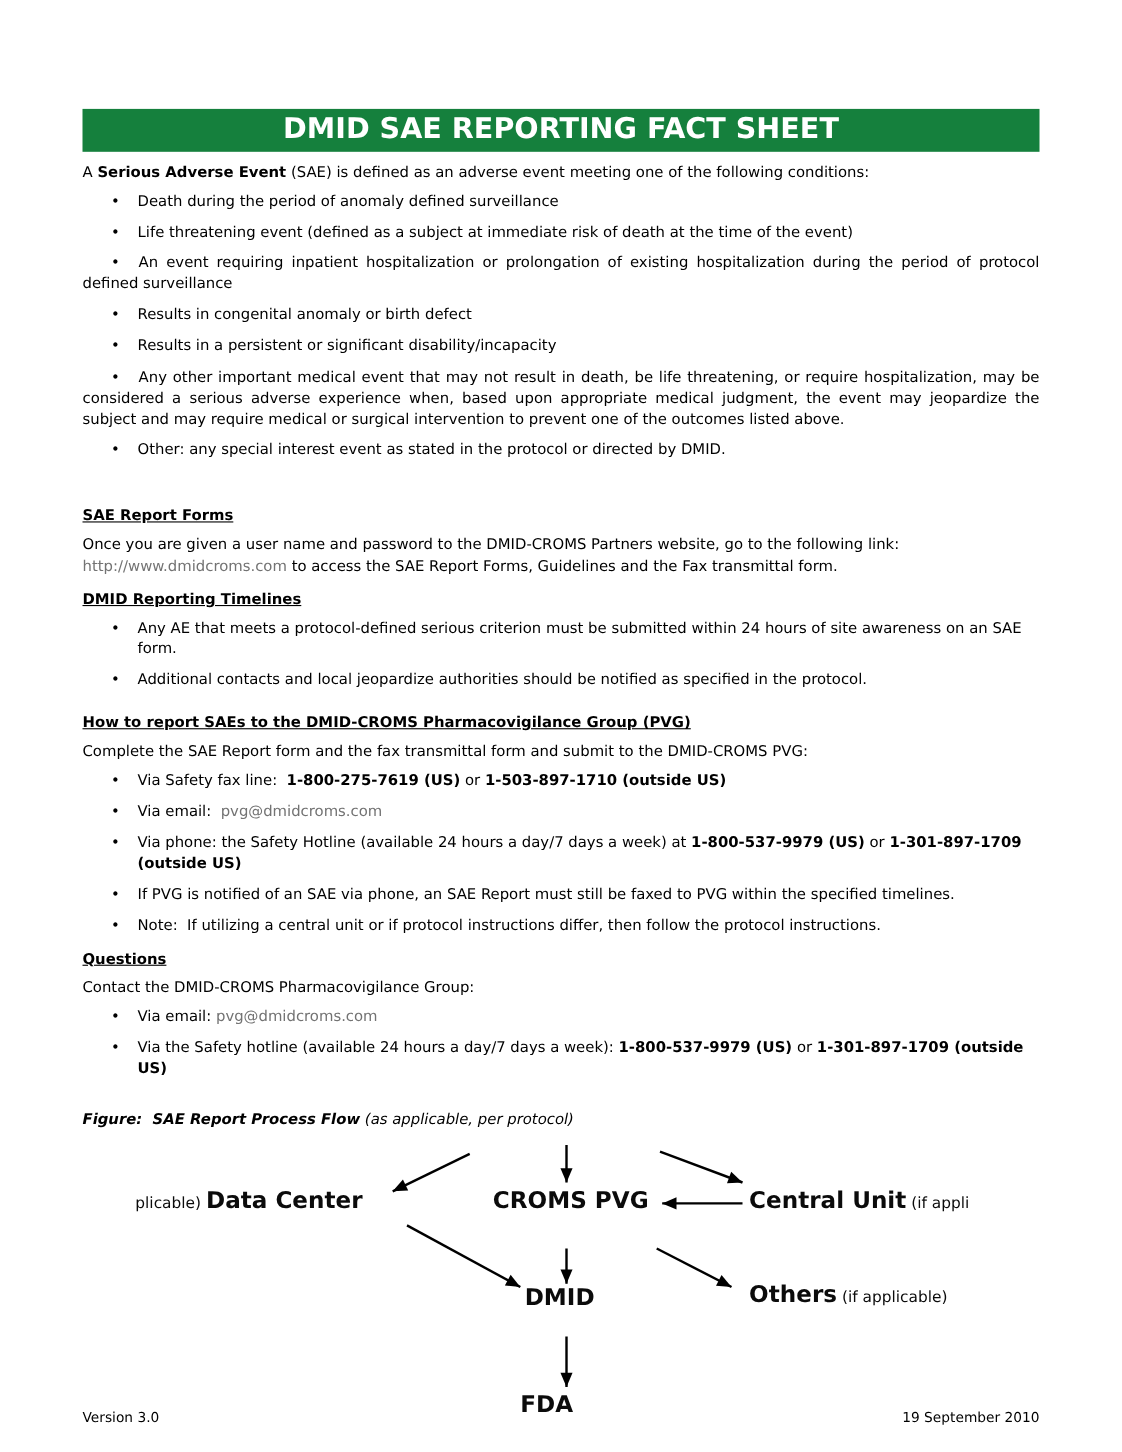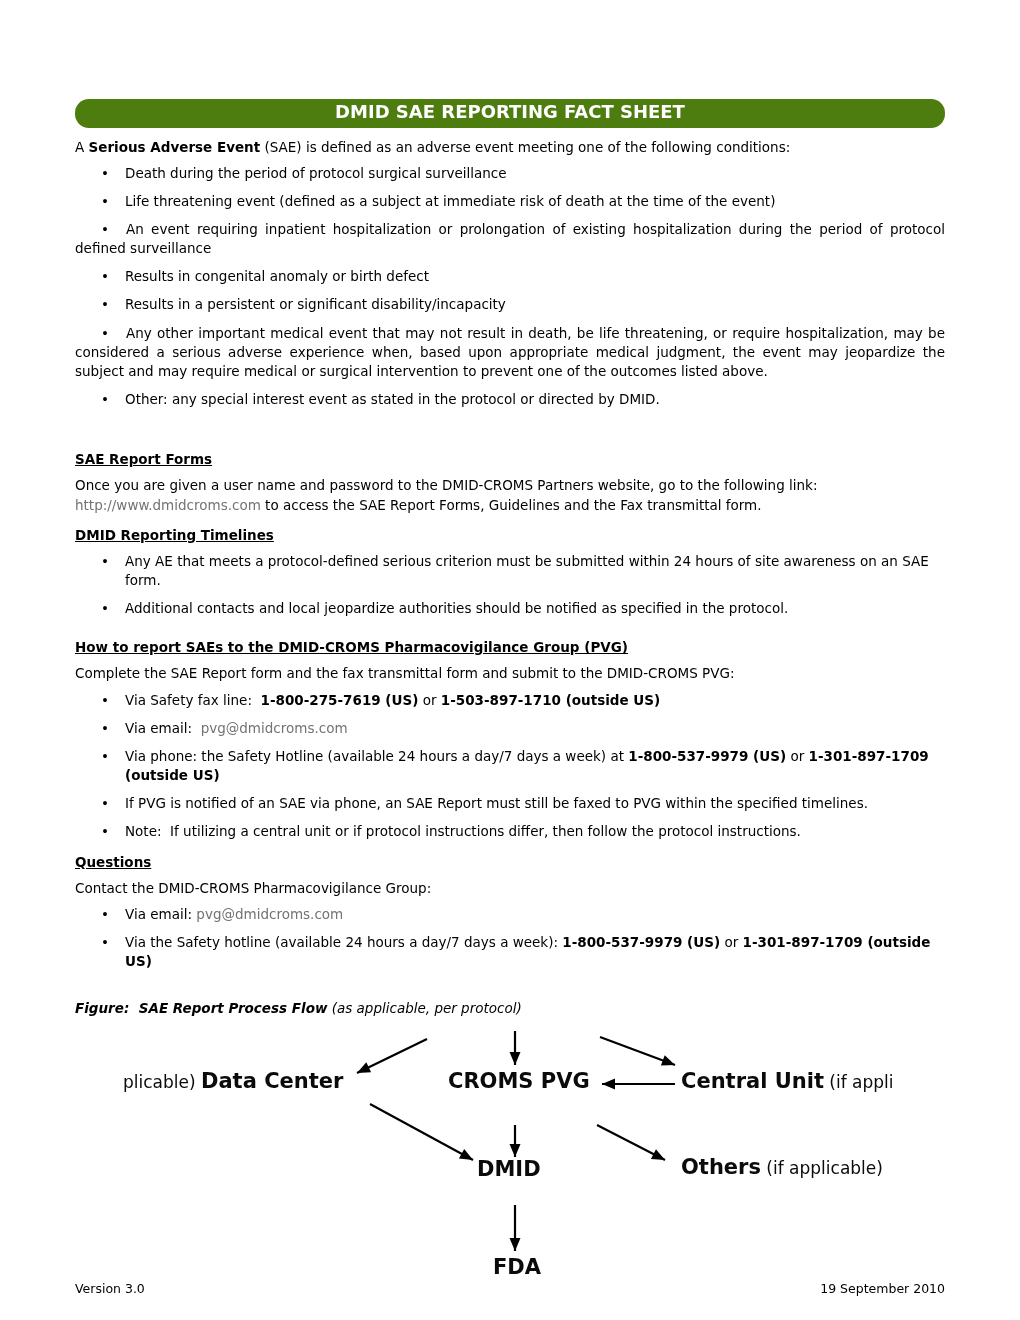--- a/index.html
+++ b/index.html
@@ -5,58 +5,58 @@
   * { box-sizing: border-box; }
   html,body { margin:0; padding:0; background:#ffffff; }
   .page {
     width:1020px; height:1320px; position:relative; overflow:hidden;
     background:#ffffff; color:#000;
     font-family:"DejaVu Sans","Liberation Sans",sans-serif;
     font-size:13.5px; line-height:1.42;
   }
   .content { position:absolute; top:99px; left:75px; width:870px; }
   .title-bar {
-    background:#4d7c0f; color:#fff; font-weight:700; font-size:18px;
-    text-align:center; padding:2px 0 4px; line-height:1.25; margin-bottom:10px;border-radius:14px;
+    background:#15803d; color:#fff; font-weight:700; font-size:26px;
+    text-align:center; padding:2px 0 4px; line-height:1.25; margin-bottom:10px;
   }
   .heading { font-weight:700; text-decoration:underline; margin:11px 0 7px; }
   .para { margin:7px 0; }
   .bullet { position:relative; padding-left:50px; margin:7px 0 9px; }
   .bullet .bm { position:absolute; left:26px; top:0; }
   .bullet-flow { text-align:justify; text-indent:26px; margin:7px 0 9px; }
   .bullet-flow .sp { display:inline-block; width:17px; }
   .link { color:#737373; cursor:pointer; }
   b { font-weight:700; }
   .mt-lg { margin-top:41px; }
   .mt-md { margin-top:20px; }
   .figure-caption { margin:28px 0 6px;font-style:italic; }
   .diagram { position:relative; height:248px; margin-top:8px; overflow:hidden; }
   .dnode { position:absolute; white-space:nowrap; font-size:21px; font-weight:700; color:#0b0b0b; }
-  .dnode .light { font-weight:400; font-size:17px;text-align:center; }
+  .dnode .light { font-weight:400; font-size:14px;text-align:center; }
   .arrows { position:absolute; left:0; top:0; }
   .footer {
     position:absolute; left:75px; right:75px; bottom:22px;
     display:flex; justify-content:space-between; font-size:12.5px;align-items:center;
   }
 </style>
 </head>
 <body>
 
 <div class="page">
   <div class="content">
 
     <div class="title-bar">DMID SAE REPORTING FACT SHEET</div>
 
     <div class="para">
       <span>A </span><b>Serious Adverse Event</b><span> (SAE) is defined as an adverse event meeting one of the following conditions:</span>
     </div>
 
     <div class="bullet">
       <span class="bm">•</span>
-      <span>Death during the period of protocol surgical surveillance</span>
+      <span>Death during the period of anomaly defined surveillance</span>
     </div>
     <div class="bullet">
       <span class="bm">•</span>
       <span>Life threatening event (defined as a subject at immediate risk of death at the time of the event)</span>
     </div>
     <p class="bullet-flow"><span>•</span><span class="sp"></span><span>An event requiring inpatient hospitalization or prolongation of existing hospitalization during the period of protocol defined surveillance</span></p>
     <div class="bullet">
       <span class="bm">•</span>
       <span>Results in congenital anomaly or birth defect</span>
     </div>
@@ -151,21 +151,21 @@
       </div>
       <div class="dnode" style="left:606px; top:40px;">
         <span>Central Unit</span><span class="light"> (if appli</span>
       </div>
       <div class="dnode" style="left:402px; top:128px;">
         <span>DMID</span>
       </div>
       <div class="dnode" style="left:606px; top:126px;">
         <span>Others</span><span class="light"> (if applicable)</span>
       </div>
-      <div class="dnode" style="left:418px; top:226px;">
+      <div class="dnode" style="left:398px; top:226px;">
         <span>FDA</span>
       </div>
     </div>
 
   </div>
 
   <div class="footer">
     <span>Version 3.0</span>
     <span>19 September 2010</span>
   </div>

